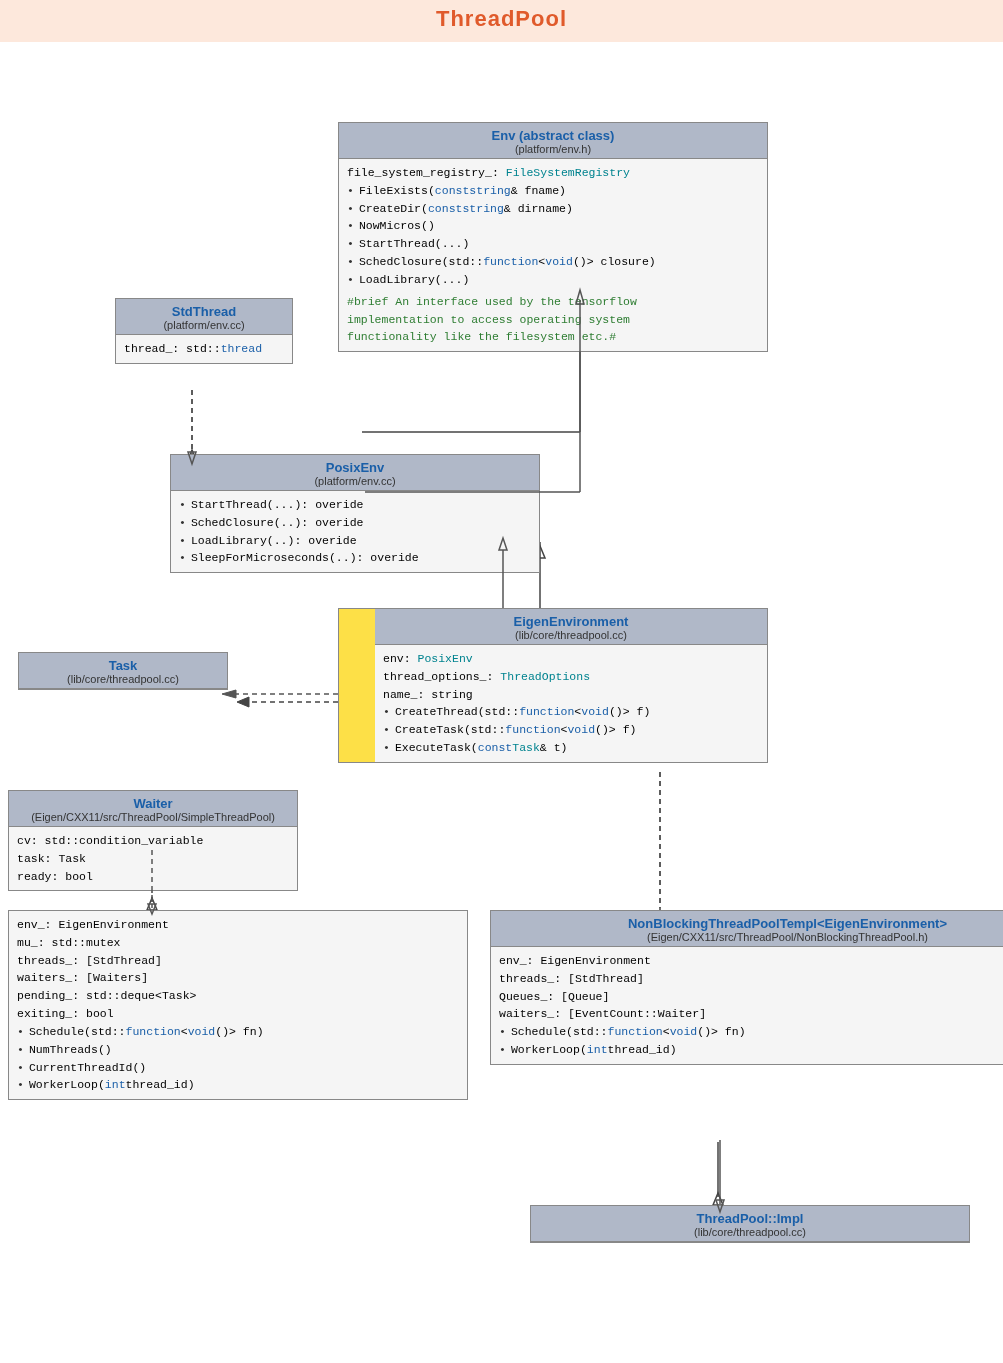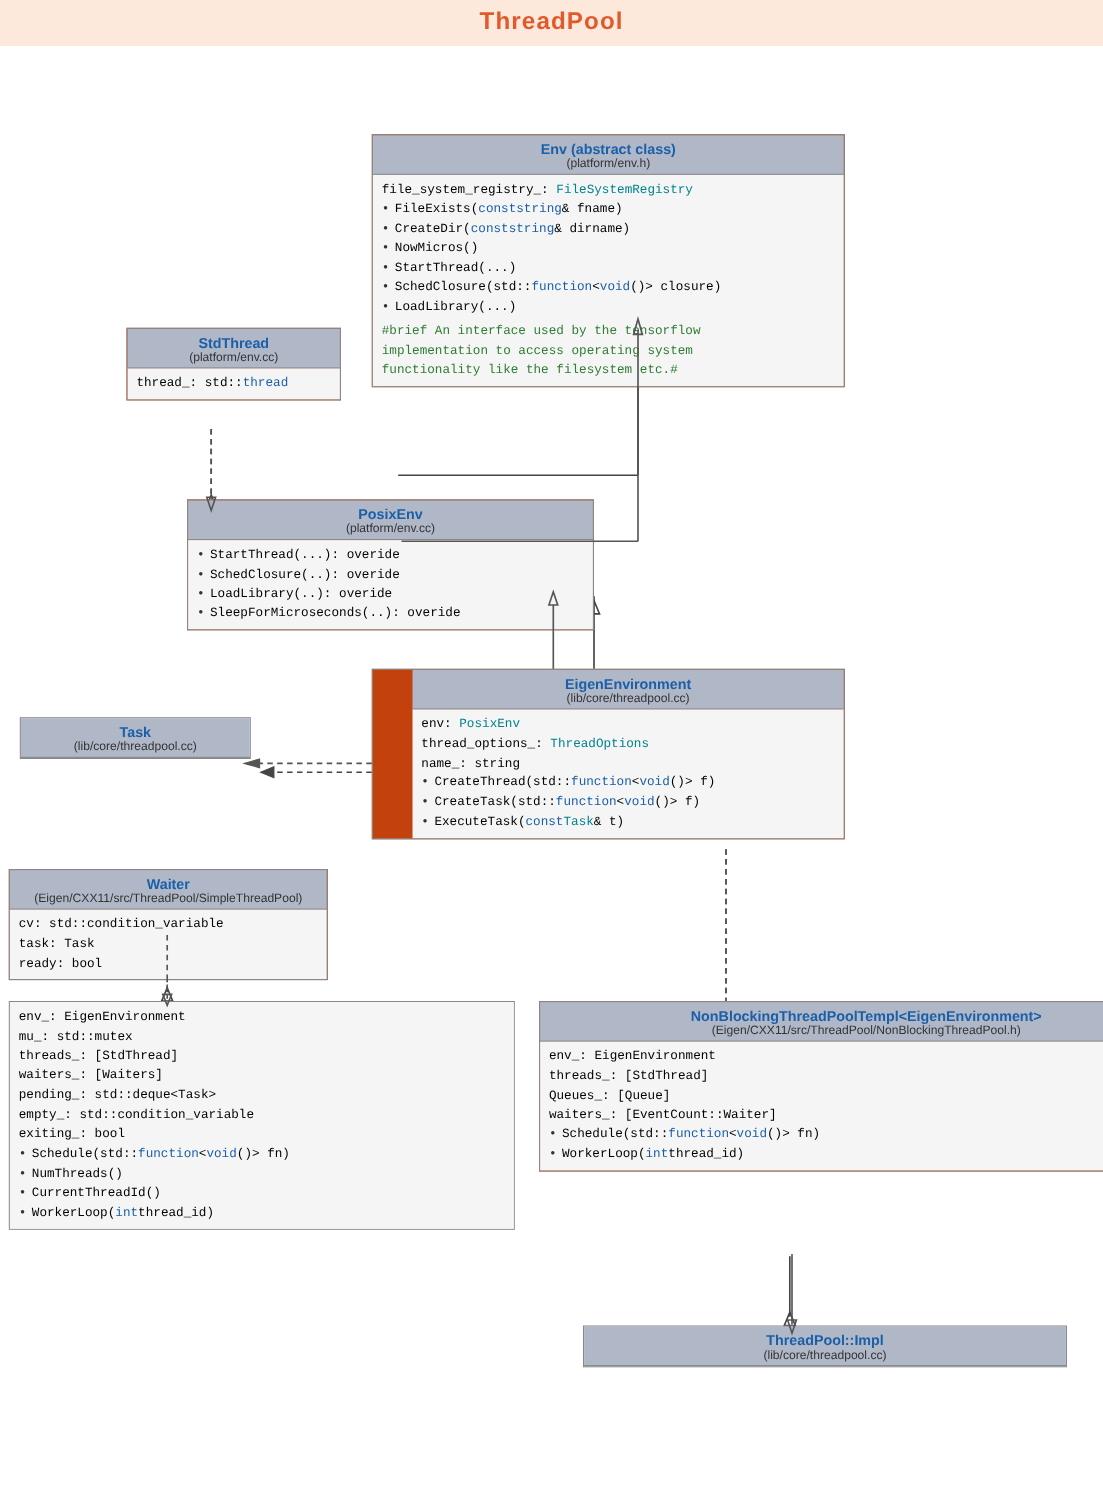--- a/index.html
+++ b/index.html
@@ -23,21 +23,21 @@
       letter-spacing: 1px;
     }
     .diagram-area {
       position: relative;
       width: 1003px;
       min-height: 1310px;
       background: #fff;
     }
     .uml-box {
       position: absolute;
-      background: #c2410c;
+      background: #fde047;
       border: 1.5px solid #888;
       border-radius: 0;
     }
     .uml-box .box-header {
       background: #b0b8c8;
       border-bottom: 1.5px solid #888;
       text-align: center;
       padding: 5px 8px 3px 8px;
       font-family: Arial, sans-serif;
       font-size: 12px;
@@ -115,21 +115,21 @@
       <div class="bullet-line"><span class="bullet">•</span>FileExists(<span class="kw-blue">const</span> <span class="kw-blue">string</span>&amp; fname)</div>
       <div class="bullet-line"><span class="bullet">•</span>CreateDir(<span class="kw-blue">const</span> <span class="kw-blue">string</span>&amp; dirname)</div>
       <div class="bullet-line"><span class="bullet">•</span>NowMicros()</div>
       <div class="bullet-line"><span class="bullet">•</span>StartThread(...)</div>
       <div class="bullet-line"><span class="bullet">•</span>SchedClosure(std::<span class="kw-blue">function</span>&lt;<span class="kw-blue">void</span>()&gt; closure)</div>
       <div class="bullet-line"><span class="bullet">•</span>LoadLibrary(...)</div>
       <div style="color:#2e7d32; margin-top:4px;">#brief An interface used by the tensorflow<br>implementation to access operating system<br>functionality like the filesystem etc.#</div>
     </div>
   </div>
 
-  <div class="uml-box" style="left:115px; top:256px; width:195px;">
+  <div class="uml-box" style="left:115px; top:256px; width:178px;">
     <div class="box-header">
       <div class="class-name bold-text">StdThread</div>
       <div class="class-file">(platform/env.cc)</div>
     </div>
     <div class="box-body">
       <div>thread_: std::<span class="kw-blue">thread</span></div>
     </div>
   </div>
 
   <div class="uml-box" style="left:170px; top:412px; width:370px;">
@@ -179,21 +179,20 @@
     </div>
   </div>
 
   <div class="uml-box" style="left:8px; top:868px; width:460px;">
     <div class="box-body">
       <div>env_: EigenEnvironment</div>
       <div>mu_: std::mutex</div>
       <div>threads_: [StdThread]</div>
       <div>waiters_: [Waiters]</div>
       <div>pending_: std::deque&lt;Task&gt;</div>
-      <div>empty_: std::condition_variable</div>
       <div>exiting_: bool</div>
       <div class="bullet-line"><span class="bullet">•</span>Schedule(std::<span class="kw-blue">function</span>&lt;<span class="kw-blue">void</span>()&gt; fn)</div>
       <div class="bullet-line"><span class="bullet">•</span>NumThreads()</div>
       <div class="bullet-line"><span class="bullet">•</span>CurrentThreadId()</div>
       <div class="bullet-line"><span class="bullet">•</span>WorkerLoop(<span class="kw-blue">int</span> thread_id)</div>
     </div>
   </div>
 
   <div class="uml-box" style="left:490px; top:868px; width:595px;">
     <div class="box-header">

